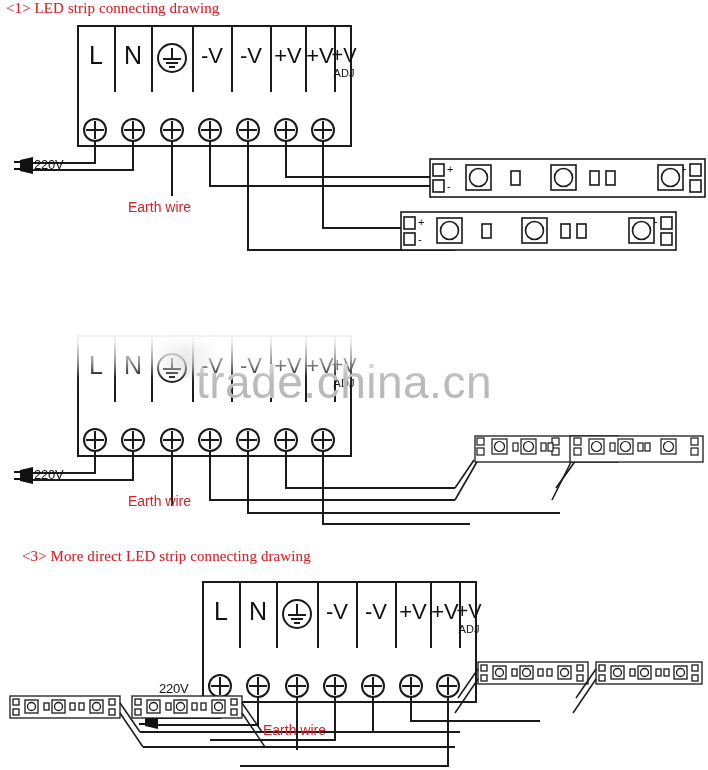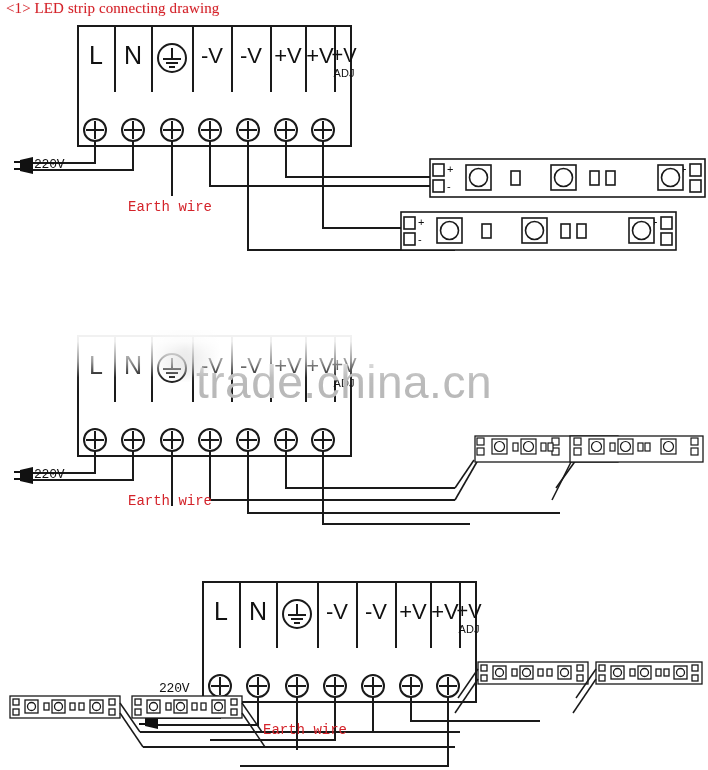--- a/index.html
+++ b/index.html
@@ -17,28 +17,28 @@
     font-family:"Liberation Serif", serif;
     font-size:15px;
     font-weight:400;
     letter-spacing:0.1px;
     white-space:nowrap;
     text-shadow:0 0 1px rgba(212,35,42,0.25);
   }
   .earth-label{
     position:absolute;
     color:#d4232a;
-    font-family:Liberation Mono, monospace;
+    font-family:Liberation Sans, sans-serif;
     font-size:14px;
     white-space:nowrap;
   }
   .volt-label{
     position:absolute;
     color:#111;
-    font-family:Liberation Mono, monospace;
+    font-family:Liberation Sans, sans-serif;
     font-size:13px;
     white-space:nowrap;
     letter-spacing:-0.2px;
   }
   svg{display:block;position:absolute;left:0;top:0;overflow:visible;}
   .wm{
     position:absolute;
     font-family:"Liberation Sans", sans-serif;
     font-size:46px;
     color:#b9b9b9;
@@ -365,20 +365,21 @@
     </g>
   </svg>
 
   <div class="wm-blob" style="left:150px;top:330px;width:70px;height:52px;"></div>
   <div class="wm" style="left:196px;top:355px;">trade.china.cn</div>
   <div class="wm-fade" style="left:70px;top:320px;width:620px;height:72px;"></div>
 
   <div class="volt-label" style="left:34px;top:467px;">220V</div>
   <div class="earth-label" style="left:128px;top:493px;">Earth wire</div>
 
+  <div class="sec-title" style="left:22px;top:548px;">&lt;3&gt; More direct LED strip connecting drawing</div>
 
   <svg width="708" height="200" style="left:0;top:570px;">
     <g fill="none" stroke="#1a1a1a" stroke-width="2" shape-rendering="crispEdges">
       <rect x="203" y="12" width="273" height="120"></rect>
       <line x1="240" y1="12" x2="240" y2="78"></line>
       <line x1="277" y1="12" x2="277" y2="78"></line>
       <line x1="318" y1="12" x2="318" y2="78"></line>
       <line x1="357" y1="12" x2="357" y2="78"></line>
       <line x1="396" y1="12" x2="396" y2="78"></line>
       <line x1="431" y1="12" x2="431" y2="78"></line>

